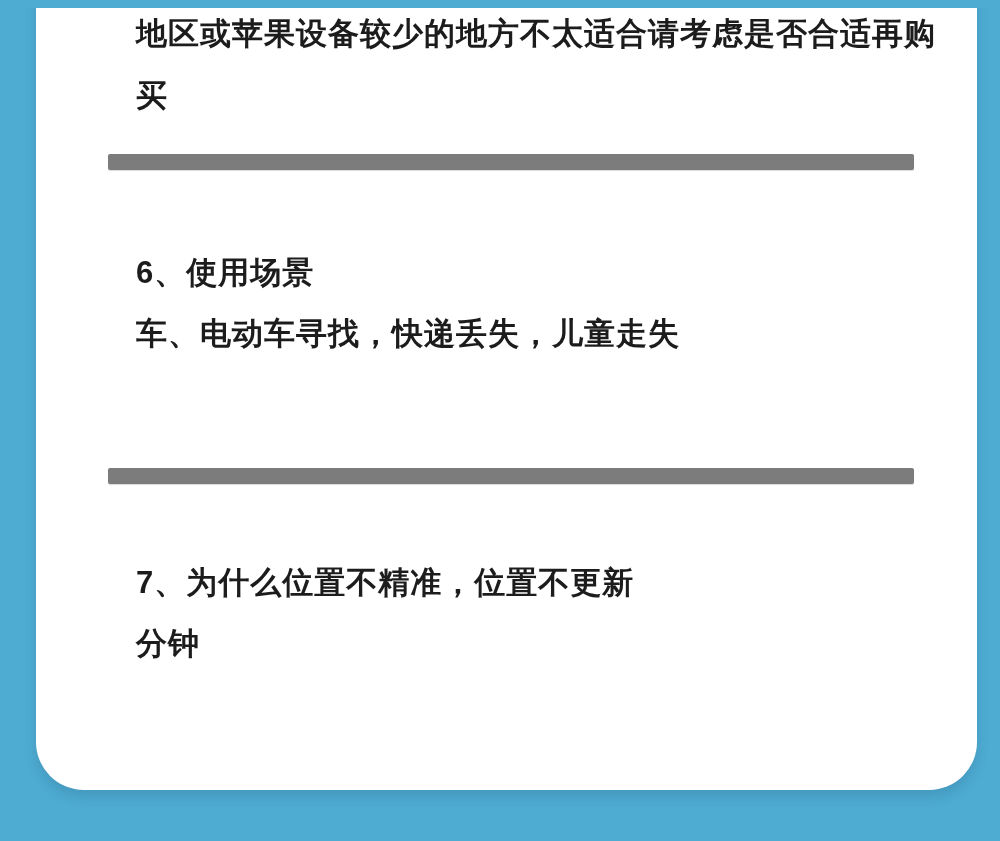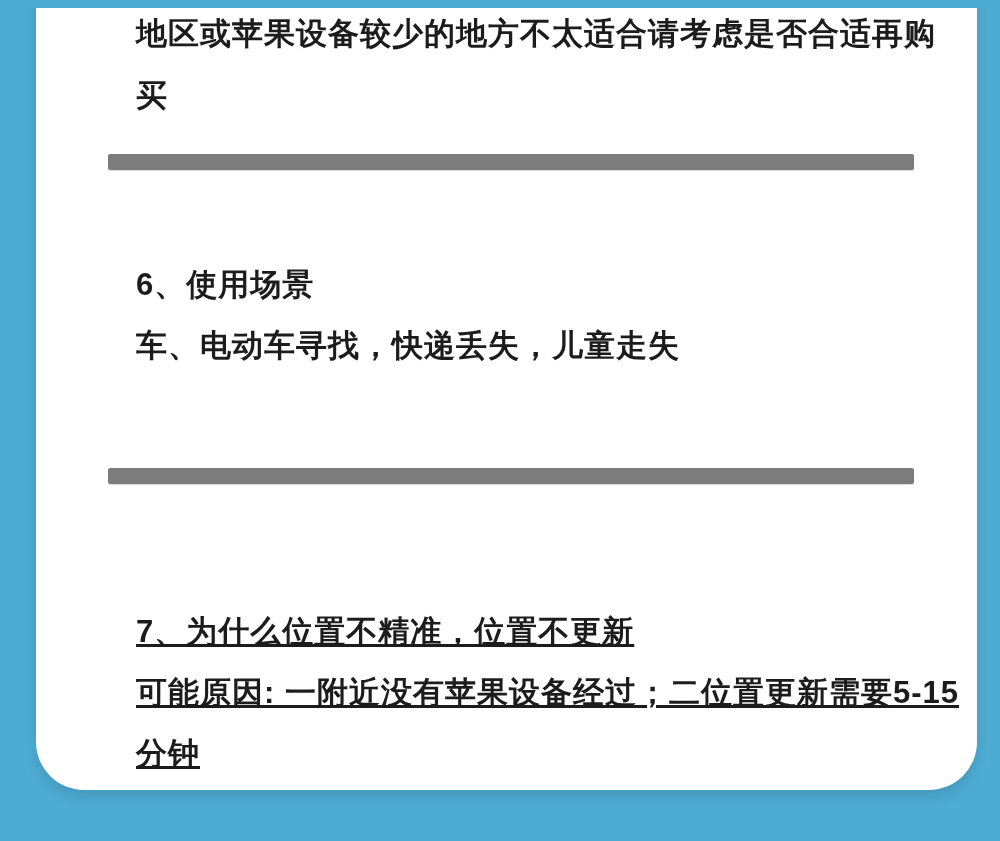--- a/index.html
+++ b/index.html
@@ -41,22 +41,22 @@
     position: absolute;
     left: 72px;
     width: 806px;
     height: 3px;
     background: #7c7c7c;
     border-radius: 2px;
     box-shadow: 0 1px 1px rgba(0,0,0,0.15);
   }
   .divider-1 { top: 226px; }
   .divider-2 { top: 540px; }
-  .section-6 { top: 318px; }
-  .section-7 { top: 665px; text-decoration: underline; }
+  .section-6 { top: 306px; }
+  .section-7 { top: 616px; }
 </style>
 </head>
 <body>
 
 <div class="page">
   <div class="card">
 
     <div class="textblock intro">
       <div>地区或苹果设备较少的地方不太适合请考虑是否合适再购</div>
       <div>买</div>
@@ -66,18 +66,17 @@
 
     <div class="textblock section-6">
       <div>6、使用场景</div>
       <div>车、电动车寻找，快递丢失，儿童走失</div>
     </div>
 
     <div class="divider divider-2"></div>
 
     <div class="textblock section-7">
       <div>7、为什么位置不精准，位置不更新</div>
-      <div>可能原因: 一附近没有苹果设备经过；二位置更新需要5-15</div>
       <div>分钟</div>
     </div>
 
   </div>
 </div>
 
 </body></html>

